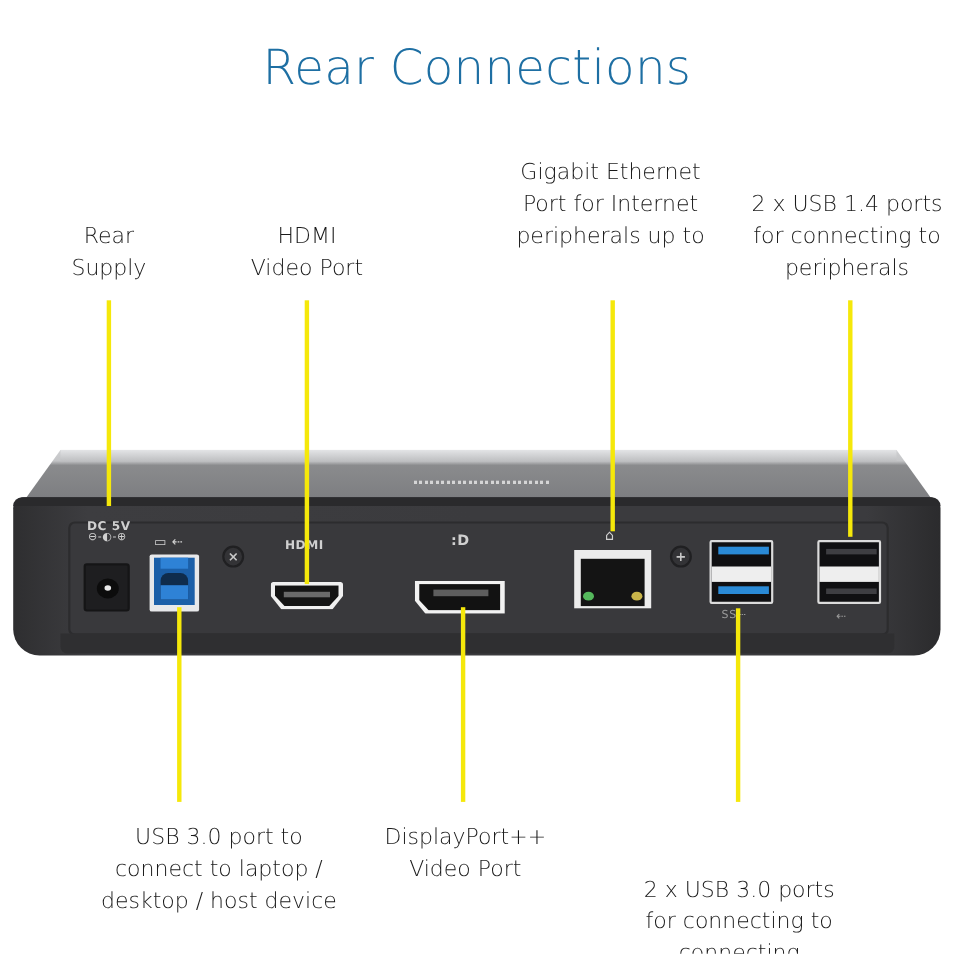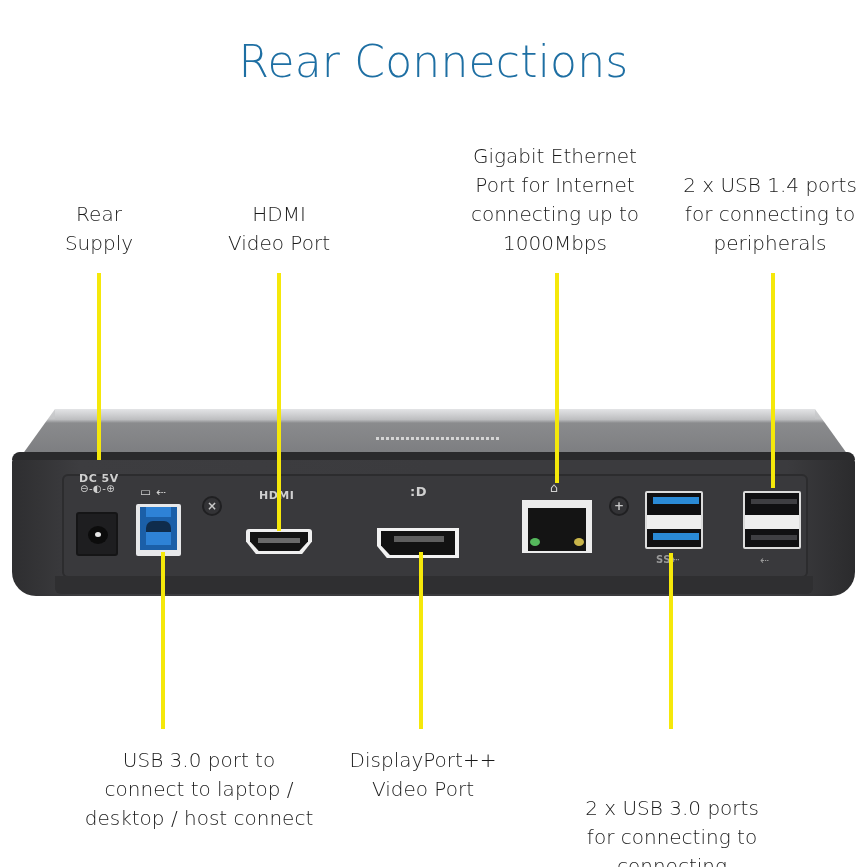--- a/index.html
+++ b/index.html
@@ -107,33 +107,32 @@
   <span>Rear</span>
   <span>Supply</span>
 </div>
 <div class="label" style="left:279px; top:200px;">
   <span>HDMI</span>
   <span>Video Port</span>
 </div>
 <div class="label" style="left:555px; top:142px;">
   <span>Gigabit Ethernet</span>
   <span>Port for Internet</span>
-  <span>connecting up to</span>
-  <span>1000Mbps</span>
+  <span>peripherals up to</span>
 </div>
 <div class="label" style="left:770px; top:171px;">
   <span>2 x USB 1.4 ports</span>
   <span>for connecting to</span>
   <span>peripherals</span>
 </div>
 
 <div class="label" style="left:162px; top:746px;margin-left:37px;">
   <span>USB 3.0 port to</span>
   <span>connect to laptop /</span>
-  <span>desktop / host connect</span>
+  <span>desktop / host device</span>
 </div>
 <div class="label" style="left:423px; top:746px;">
   <span>DisplayPort++</span>
   <span>Video Port</span>
 </div>
 <div class="label" style="left:672px; top:746px;margin-top:48px;">
   <span>2 x USB 3.0 ports</span>
   <span>for connecting to</span>
   <span>connecting</span>
 </div>
@@ -184,21 +183,21 @@
     </div>
   </div>
 
   <div class="screw" style="left:609px; top:496px;">+</div>
 
   <div class="usba" style="left:645px; top:491px;">
     <div class="usba-blue" style="top:4px;"></div>
     <div class="usba-bar" style="top:22px;"></div>
     <div class="usba-blue" style="top:40px;"></div>
   </div>
-  <div class="icon-txt" style="left:656px; top:554px; font-size:10px; font-weight:bold; color:#9a9a9a;">SS⇠</div>
+  <div class="icon-txt" style="left:656px; top:554px; font-size:10px; font-weight:normal; color:#9a9a9a;">SS⇠</div>
 
   <div class="usba" style="left:743px; top:491px;">
     <div class="usba-grey" style="top:6px;"></div>
     <div class="usba-bar" style="top:22px;"></div>
     <div class="usba-grey" style="top:42px;"></div>
   </div>
   <div class="icon-txt" style="left:760px; top:554px; font-size:11px; font-weight:normal; color:#9a9a9a;">⇠</div>
 </div>
 
 <div class="leader" style="left:99px; top:273px; height:187px;"></div>

